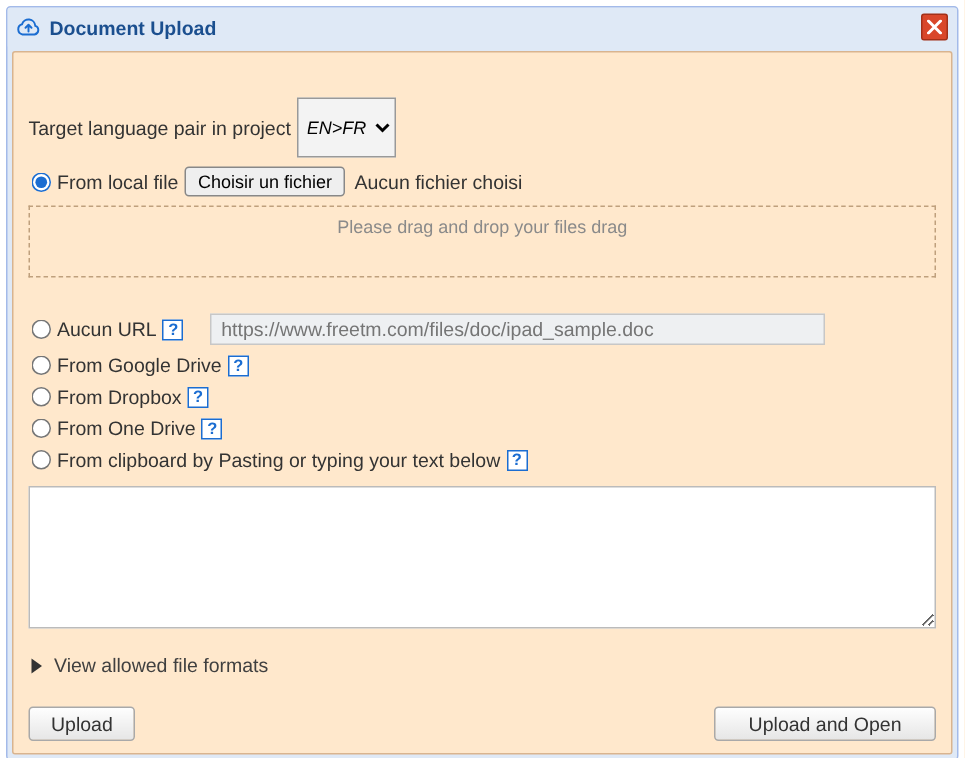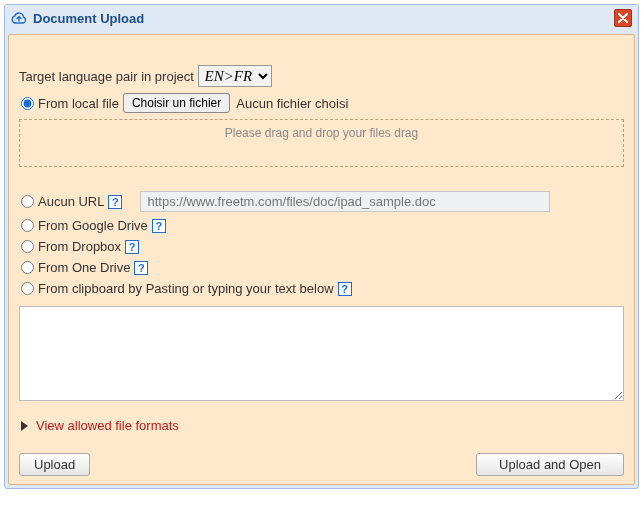--- a/index.html
+++ b/index.html
@@ -44,25 +44,24 @@
     margin: 3px;
     padding: 10px 10px 8px 10px;
     background: #ffe8cc;
     border: 1px solid #d9b48f;
     border-radius: 2px;
   }
   .row { margin: 6px 0; display: flex; align-items: center; flex-wrap: wrap; }
   .row label { color: #333; }
   select {
     font-style: italic;
-    font-size: 15px;
-    padding: 1px 2px;
+    font-size: 12px;
+    padding: 11px 2px;
     border: 1px solid #999;
     background: #f3f3f3;
-    font-family: Liberation Serif, serif;
   }
   input[type=radio] { margin: 0 4px 0 2px; accent-color: #1b6dd1; }
   .file-btn {
     font-size: 12px;
     padding: 2px 8px;
     background: #efefef;
     border: 1px solid #888;
     border-radius: 3px;
     margin: 0 6px 0 4px;
     cursor: pointer;
@@ -106,21 +105,21 @@
     margin-top: 4px;
     resize: both;
     border: 1px solid #bbb;
     background: #fff;
     font-family: inherit;
   }
   .allowed {
     margin: 14px 2px 20px 2px;
     display: flex;
     align-items: center;
-    color: #b91c1c;
+    color: #404040;
     cursor: pointer;
   }
   .caret {
     width: 0; height: 0;
     border-top: 5px solid transparent;
     border-bottom: 5px solid transparent;
     border-left: 7px solid #333;
     margin-right: 8px;
   }
   .footer {

